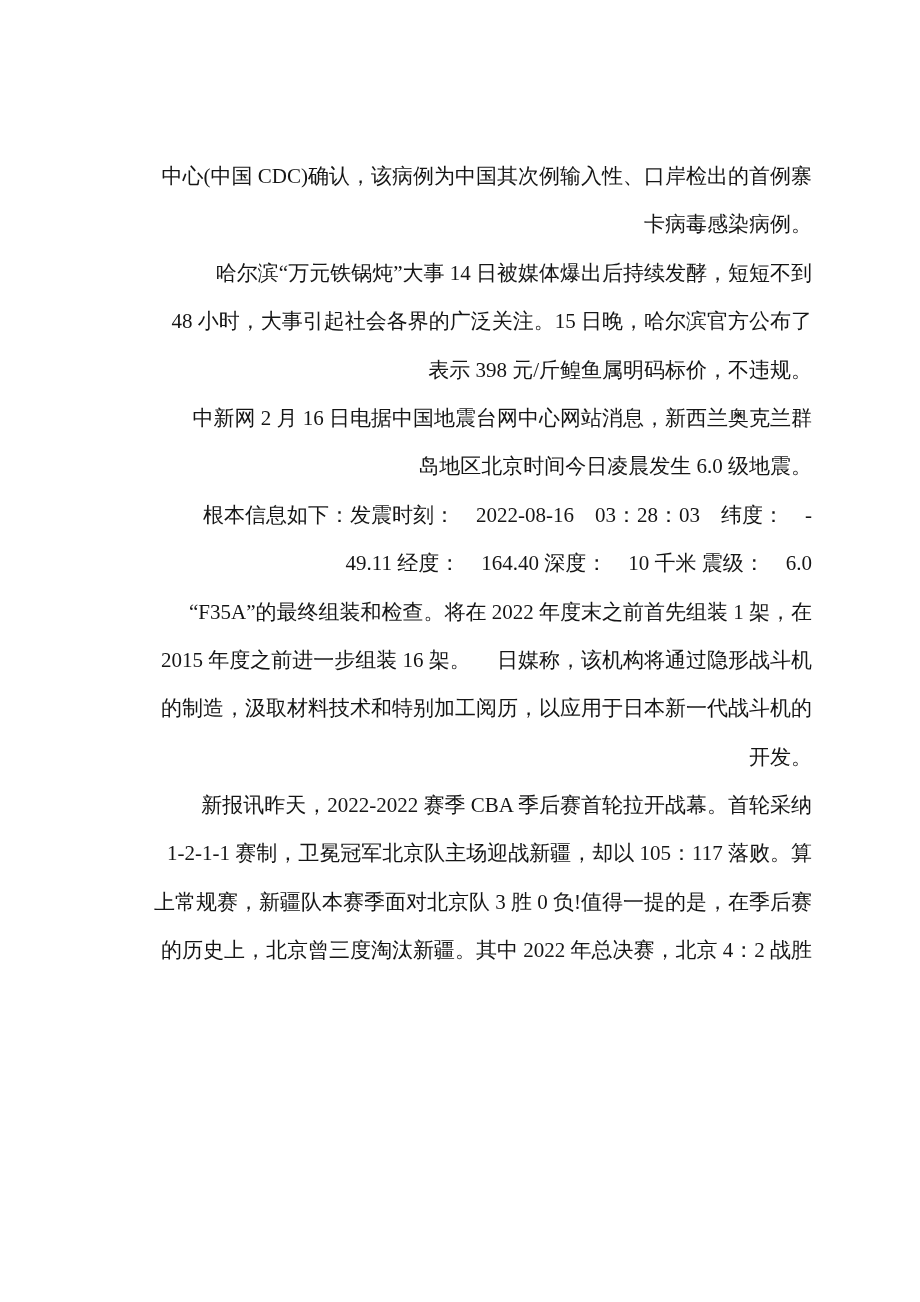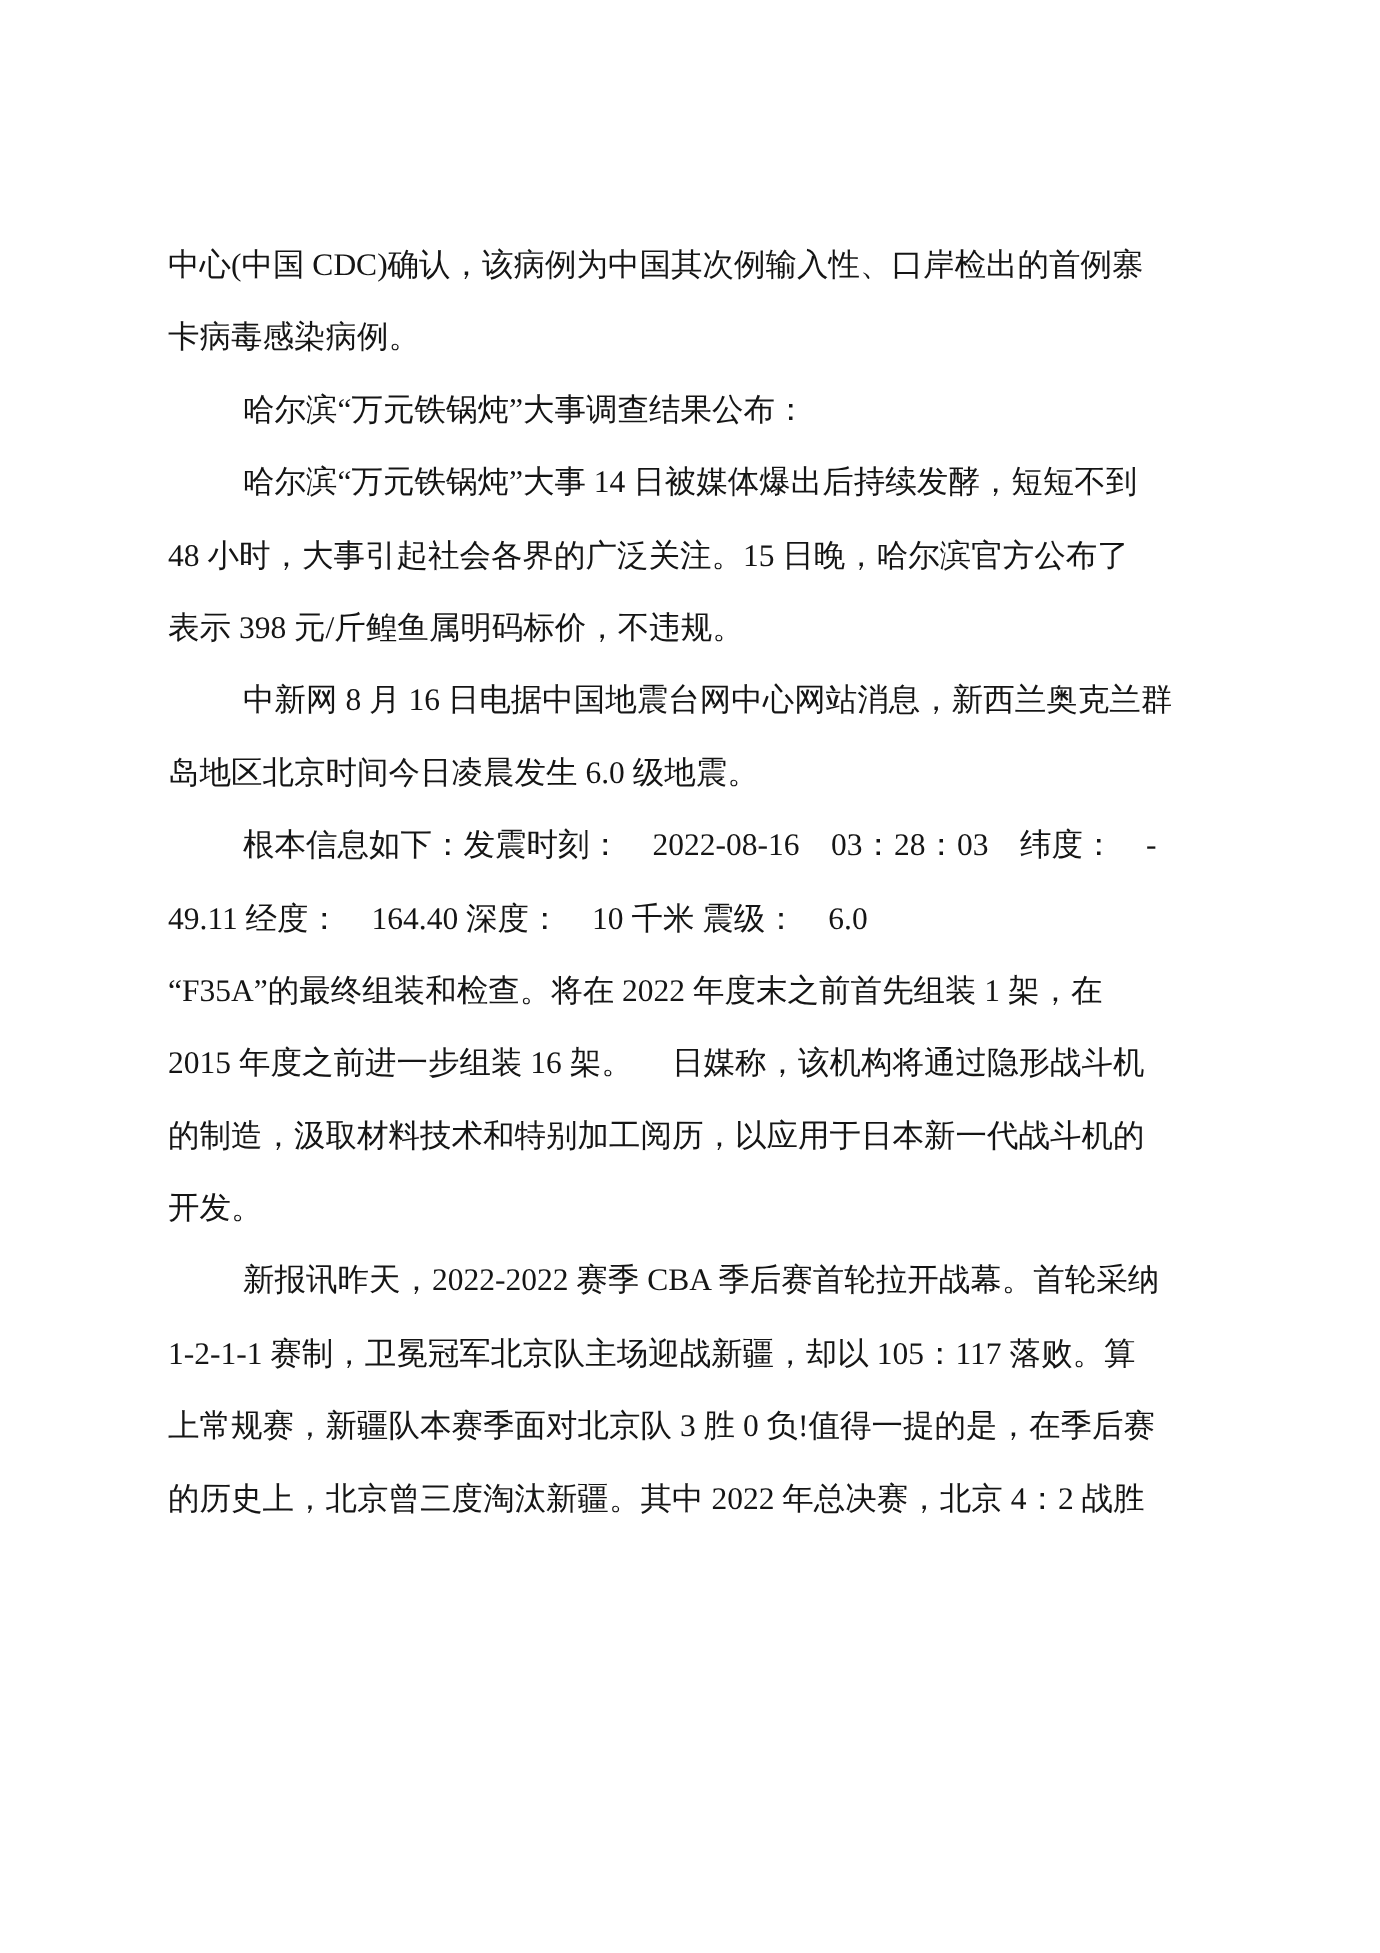--- a/index.html
+++ b/index.html
@@ -21,38 +21,38 @@
     top: 152px;
     width: 700px;
   }
   .line {
     height: 48.4px;
     line-height: 48.4px;
     font-size: 21px;
     color: #151515;
     white-space: pre;
     font-weight: 400;
+    text-align: right;
     -webkit-font-smoothing: antialiased;
   }
   .line.indent {
     padding-left: 50px;
   }
 </style>
 </head>
 <body>
 
 <div class="page">
   <div class="text-block">
     <div class="line">中心(中国 CDC)确认，该病例为中国其次例输入性、口岸检出的首例寨</div>
     <div class="line">卡病毒感染病例。</div>
-    <div class="line indent">哈尔滨“万元铁锅炖”大事调查结果公布：</div>
     <div class="line indent">哈尔滨“万元铁锅炖”大事 14 日被媒体爆出后持续发酵，短短不到</div>
     <div class="line">48 小时，大事引起社会各界的广泛关注。15 日晚，哈尔滨官方公布了</div>
     <div class="line">表示 398 元/斤鳇鱼属明码标价，不违规。</div>
-    <div class="line indent">中新网 8 月 16 日电据中国地震台网中心网站消息，新西兰奥克兰群</div>
+    <div class="line indent">中新网 2 月 16 日电据中国地震台网中心网站消息，新西兰奥克兰群</div>
     <div class="line">岛地区北京时间今日凌晨发生 6.0 级地震。</div>
     <div class="line indent">根本信息如下：发震时刻：　2022-08-16　03：28：03　纬度：　-</div>
     <div class="line">49.11 经度：　164.40 深度：　10 千米 震级：　6.0</div>
     <div class="line">“F35A”的最终组装和检查。将在 2022 年度末之前首先组装 1 架，在</div>
     <div class="line">2015 年度之前进一步组装 16 架。　 日媒称，该机构将通过隐形战斗机</div>
     <div class="line">的制造，汲取材料技术和特别加工阅历，以应用于日本新一代战斗机的</div>
     <div class="line">开发。</div>
     <div class="line indent">新报讯昨天，2022-2022 赛季 CBA 季后赛首轮拉开战幕。首轮采纳</div>
     <div class="line">1-2-1-1 赛制，卫冕冠军北京队主场迎战新疆，却以 105：117 落败。算</div>
     <div class="line">上常规赛，新疆队本赛季面对北京队 3 胜 0 负!值得一提的是，在季后赛</div>

